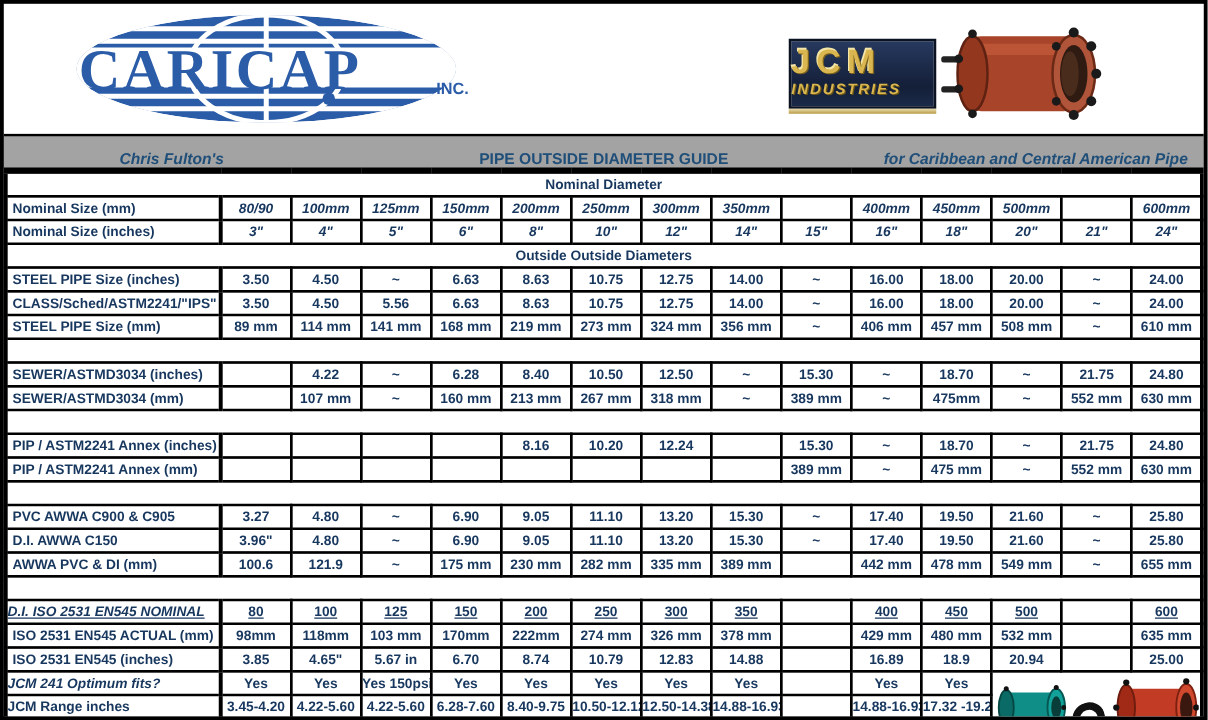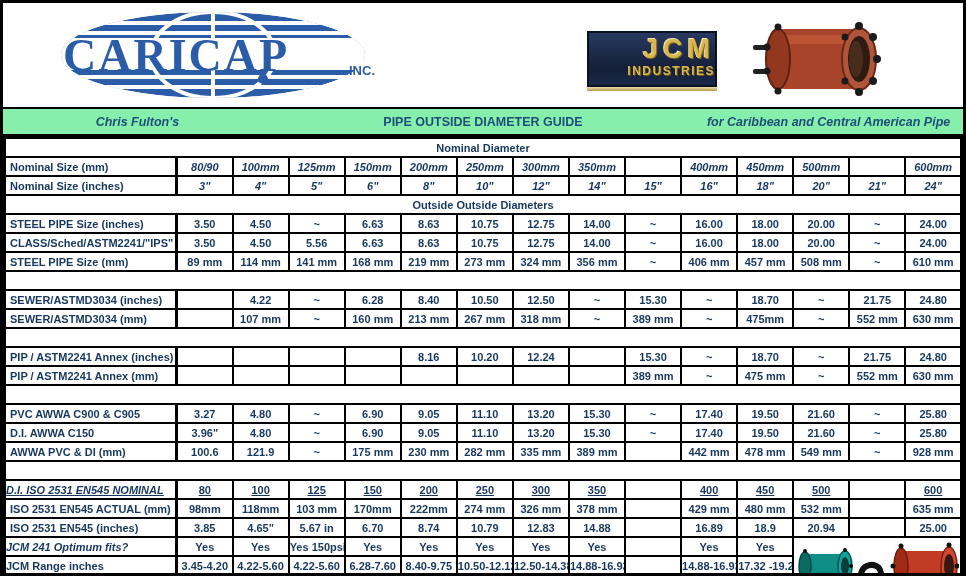--- a/index.html
+++ b/index.html
@@ -1,38 +1,38 @@
 <!DOCTYPE html>
 <html><head>
 <meta charset="utf-8">
 <style>
   html,body{margin:0;padding:0;background:#888;}
   .page{
-    width:966px;height:576px;box-sizing:border-box;background:#86efac;
+    width:966px;height:576px;box-sizing:border-box;background:#a3a3a3;
     border:3px solid #000;overflow:hidden;display:flex;flex-direction:column;
     font-family:"Liberation Sans",sans-serif;
   }
   
   .logo-band{height:104px;position:relative;background:#fff;flex:0 0 auto;}
   .caricap{position:absolute;left:52px;top:6px;}
   .jcm-box{
-    position:absolute;left:584px;top:28px;width:130px;height:56px;
+    position:absolute;left:628px;top:28px;width:118px;height:56px;
     background:linear-gradient(#27395f,#141f38 70%,#1b2a49);
-    border:2px solid #0b1222;text-align:right;box-sizing:border-box;
+    border:2px solid #0b1222;text-align:left;box-sizing:border-box;
   }
   .jcm-box::after{content:"";display:block;position:absolute;left:-2px;right:-2px;bottom:-6px;height:4px;
     background:linear-gradient(#e8dcb0,#b99b45);}
   .jcm-line1{font-size:27px;font-weight:bold;letter-spacing:5px;color:#d9b64f;
     text-shadow:1px 1px 0 #7c621c, -1px -1px 0 #f4e6a8;line-height:30px;margin-top:1px;}
   .jcm-line2{font-size:12px;font-weight:bold;letter-spacing:1.5px;color:#d9b64f;
-    text-shadow:1px 1px 0 #6e5716;line-height:14px;}
+    text-shadow:1px 1px 0 #6e5716;line-height:14px;font-style:italic;}
   .coupling-photo{position:absolute;left:748px;top:12px;}
   
   .title-row{
-    height:25px;flex:0 0 auto;border-top:2px solid #000;display:flex;align-items:center;
+    height:25px;flex:0 0 auto;border-top:2px solid #000;display:flex;align-items:flex-end;
     color:#1f4e79;font-weight:bold;font-size:12.5px;
   }
   .title-left{width:28%;text-align:center;font-style:italic;}
   .title-center{width:44%;text-align:center;}
   .title-right{width:28%;text-align:center;font-style:italic;}
   
   .table-wrap{flex:1 1 auto;}
   table#od-table{
     width:100%;height:100%;border-collapse:collapse;table-layout:fixed;
     border:3px solid #000;border-top:5px solid #000;
@@ -356,21 +356,21 @@
             <td>175 mm</td>
             <td>230 mm</td>
             <td>282 mm</td>
             <td>335 mm</td>
             <td>389 mm</td>
             <td></td>
             <td>442 mm</td>
             <td>478 mm</td>
             <td>549 mm</td>
             <td>~</td>
-            <td>928 mm</td>
+            <td>655 mm</td>
           </tr>
           <tr class="gap">
             <td colspan="15"></td>
           </tr>
           <tr class="sec-cyan u-vals">
             <td class="label-cell l-italic l-center l-underline">D.I. ISO 2531 EN545 NOMINAL</td>
             <td>80</td>
             <td>100</td>
             <td>125</td>
             <td>150</td>

